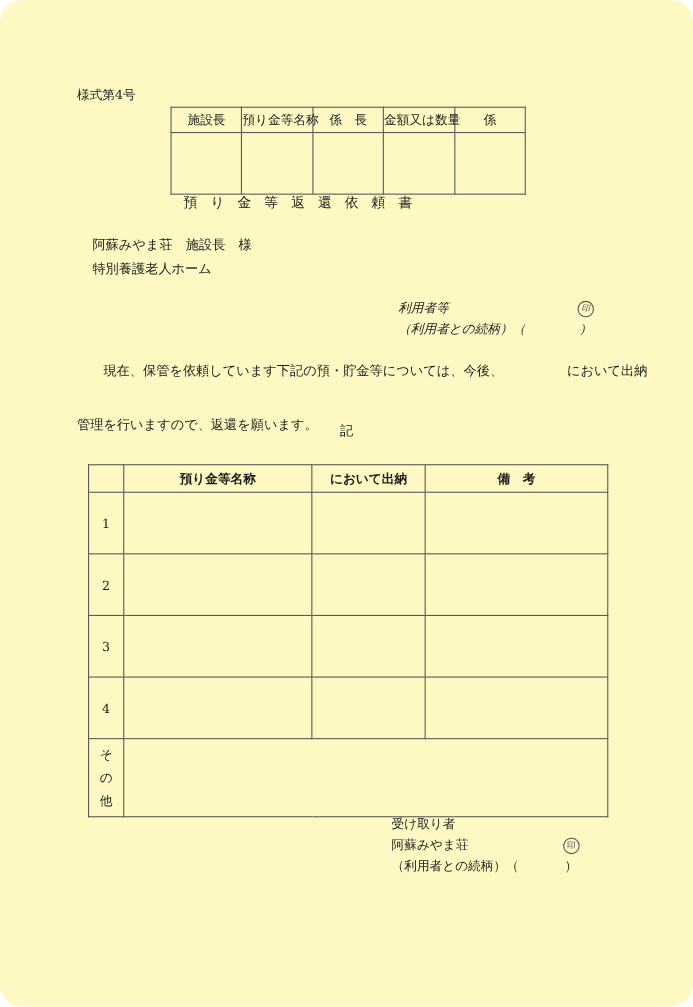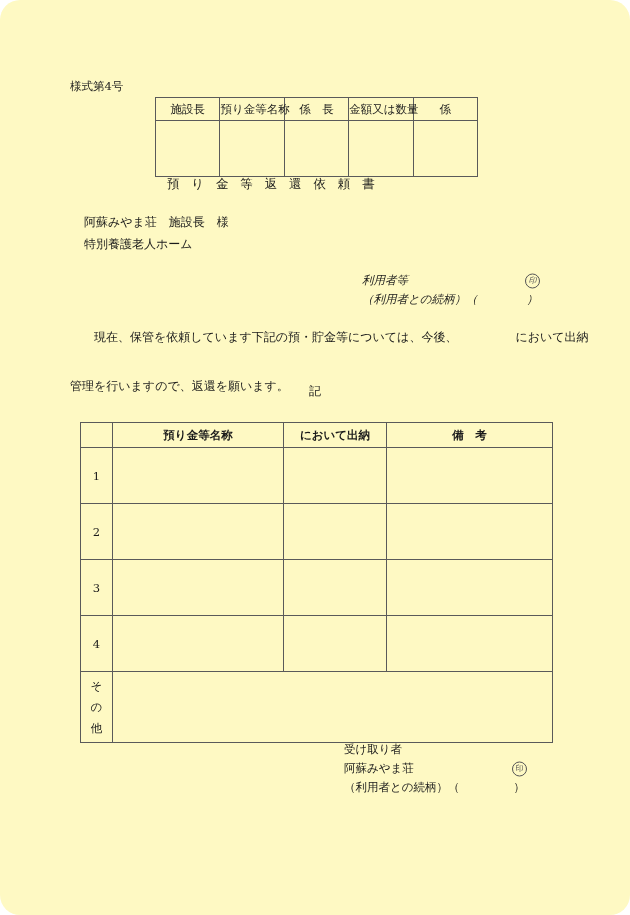--- a/index.html
+++ b/index.html
@@ -185,20 +185,21 @@
     position: absolute;
     left: 344px;
     top: 740px;
     font-size: 11.5px;
     line-height: 19px;
     width: 195px;
   }
   .receiver .line {
     position: relative;
     white-space: nowrap;
+    margin-left: 12px;
   }
 </style>
 </head>
 <body>
 
 <div class="page">
 
   <div class="form-no">様式第4号</div>
 
   <table class="stamp-table">

